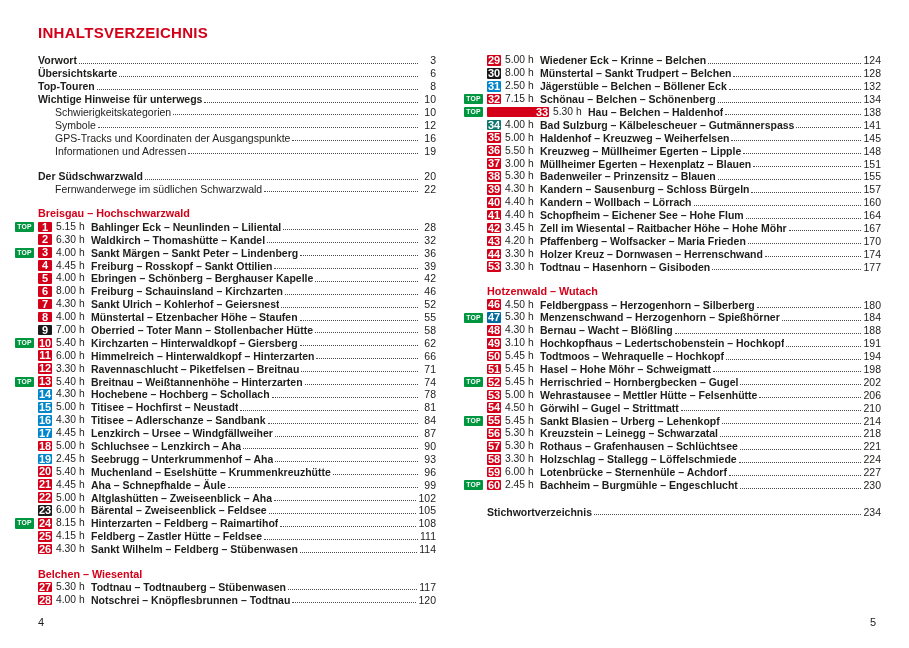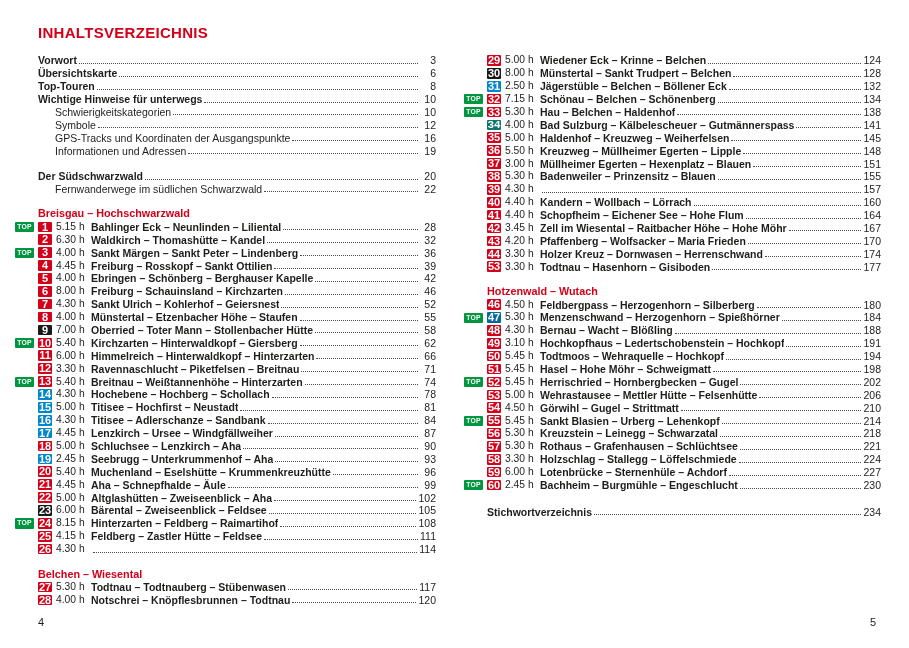--- a/index.html
+++ b/index.html
@@ -285,20 +285,21 @@
       <div class="tour-row">
         <span class="num-badge" style="background: rgb(212, 0, 25);">25</span>
         <span class="time">4.15 h</span>
         <span class="name">Feldberg – Zastler Hütte – Feldsee</span>
         <span class="leader"></span>
         <span class="pg">111</span>
       </div>
       <div class="tour-row">
         <span class="num-badge" style="background: rgb(212, 0, 25);">26</span>
         <span class="time">4.30 h</span>
+        <span class="name">Sankt Wilhelm – Feldberg – Stübenwasen</span>
         <span class="leader"></span>
         <span class="pg">114</span>
       </div>
       <div class="sec-head">Belchen – Wiesental</div>
       <div class="tour-row">
         <span class="num-badge" style="background: rgb(212, 0, 25);">27</span>
         <span class="time">5.30 h</span>
         <span class="name">Todtnau – Todtnauberg – Stübenwasen</span>
         <span class="leader"></span>
         <span class="pg">117</span>
@@ -339,28 +340,28 @@
       <div class="tour-row">
         <span class="top-badge">TOP</span>
         <span class="num-badge" style="background: rgb(212, 0, 25);">32</span>
         <span class="time">7.15 h</span>
         <span class="name">Schönau – Belchen – Schönenberg</span>
         <span class="leader"></span>
         <span class="pg">134</span>
       </div>
       <div class="tour-row">
         <span class="top-badge">TOP</span>
-        <span class="num-badge" style="background: rgb(212, 0, 25);">33</span>
+        <span class="num-badge" style="background: rgb(212, 0, 25); padding-left: 48px;">33</span>
         <span class="time">5.30 h</span>
         <span class="name">Hau – Belchen – Haldenhof</span>
         <span class="leader"></span>
         <span class="pg">138</span>
       </div>
       <div class="tour-row">
-        <span class="num-badge" style="background: #0f766e; font-family: Liberation Mono, monospace;">34</span>
+        <span class="num-badge" style="background: #0f766e;">34</span>
         <span class="time">4.00 h</span>
         <span class="name">Bad Sulzburg – Kälbelescheuer – Gutmännerspass</span>
         <span class="leader"></span>
         <span class="pg">141</span>
       </div>
       <div class="tour-row">
         <span class="num-badge" style="background: rgb(212, 0, 25);">35</span>
         <span class="time">5.00 h</span>
         <span class="name">Haldenhof – Kreuzweg – Weiherfelsen</span>
         <span class="leader"></span>
@@ -383,20 +384,21 @@
       <div class="tour-row">
         <span class="num-badge" style="background: rgb(212, 0, 25);">38</span>
         <span class="time">5.30 h</span>
         <span class="name">Badenweiler – Prinzensitz – Blauen</span>
         <span class="leader"></span>
         <span class="pg">155</span>
       </div>
       <div class="tour-row">
         <span class="num-badge" style="background: rgb(212, 0, 25);">39</span>
         <span class="time">4.30 h</span>
+        <span class="name">Kandern – Sausenburg – Schloss Bürgeln</span>
         <span class="leader"></span>
         <span class="pg">157</span>
       </div>
       <div class="tour-row">
         <span class="num-badge" style="background: rgb(212, 0, 25);">40</span>
         <span class="time">4.40 h</span>
         <span class="name">Kandern – Wollbach – Lörrach</span>
         <span class="leader"></span>
         <span class="pg">160</span>
       </div>

